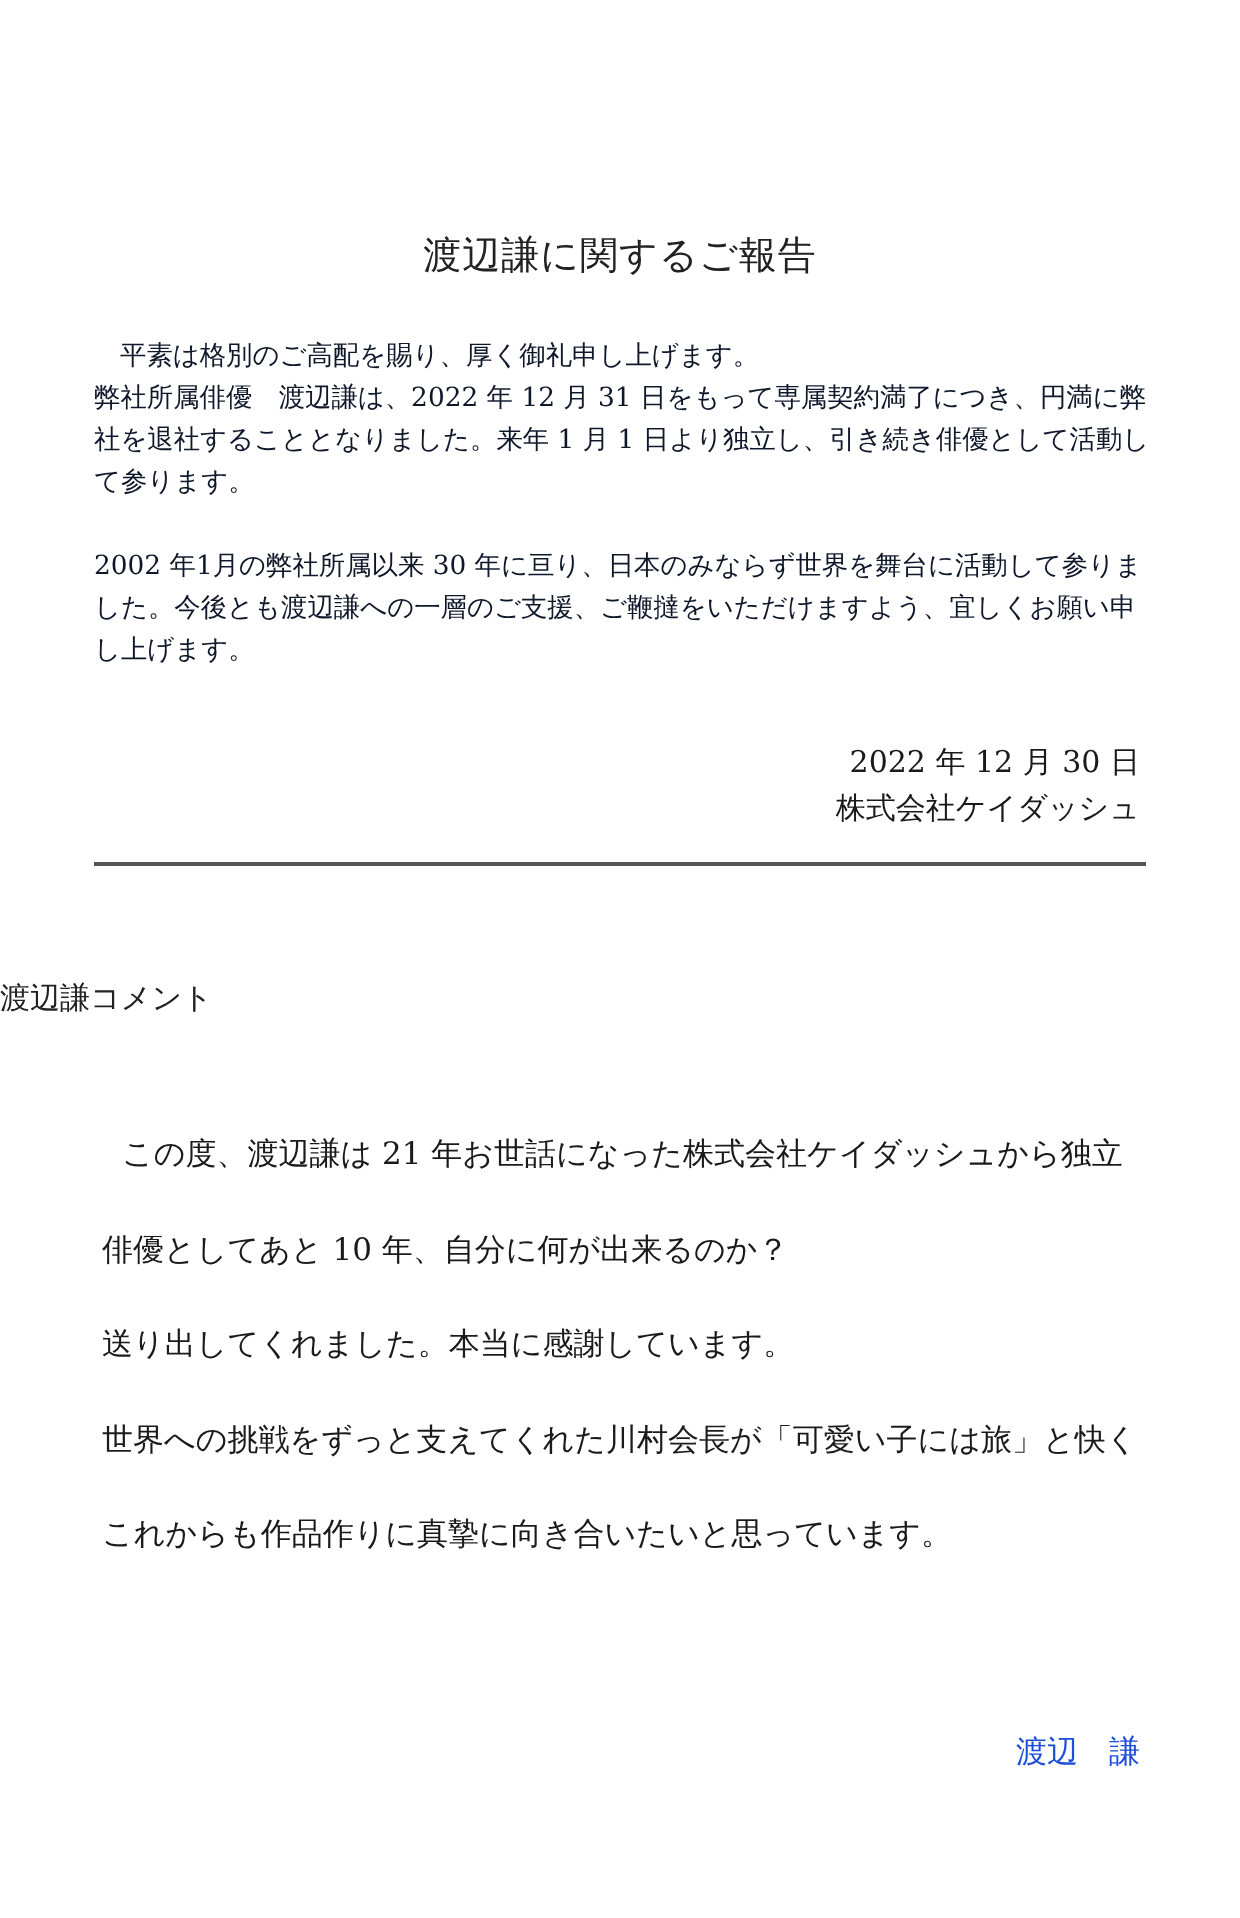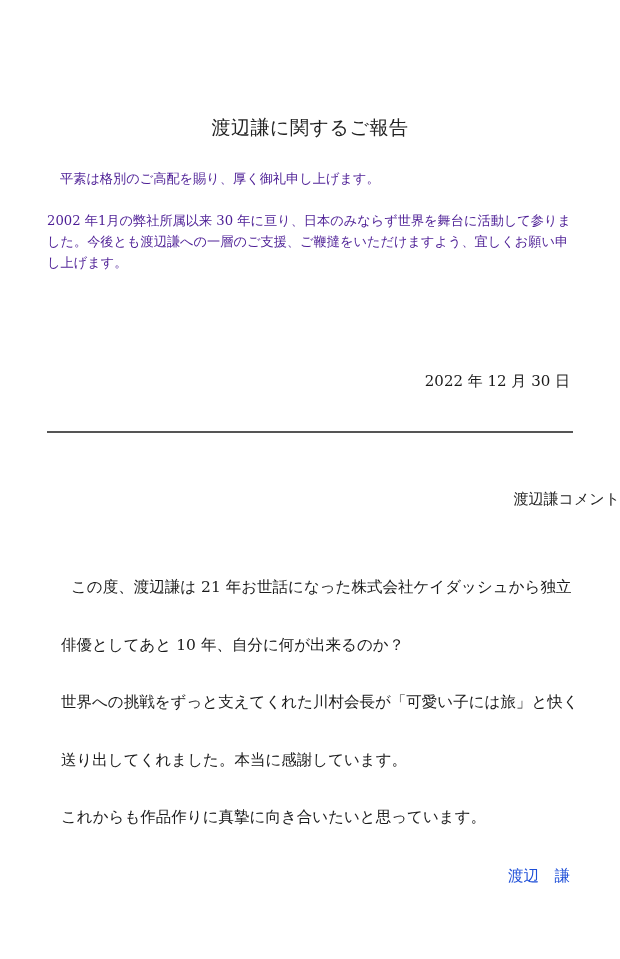--- a/index.html
+++ b/index.html
@@ -30,21 +30,21 @@
       letter-spacing: 0.5px;
       color: #222;
     }
     .notice {
       position: absolute;
       left: 47px;
       top: 168px;
       width: 530px;
       font-size: 13.2px;
       line-height: 21px;
-      color: #4c1d95;
+      color: #0f172a;
     }
     .notice p {
       margin: 0;
     }
     .notice .indent {
       text-indent: 13px;
     }
     .notice .gap {
       height: 21px;
     }
@@ -61,34 +61,34 @@
       left: 47px;
       top: 431px;
       width: 526px;
       height: 0;
       border-top: 2px solid #555;
     }
     .comment-title {
       position: absolute;
       left: 0; right: 0;
       top: 490px;
-      text-align: right;
+      text-align: left;
       font-size: 15px;
       color: #222;
     }
     .comment {
       position: absolute;
       left: 47px;
       top: 560px;
       width: 540px;
       font-size: 15.5px;
       color: #1a1a1a;
     }
     .comment p {
-      margin: 14px;
+      margin: 4px;
       height: 43.5px;
       line-height: 26px;
       white-space: nowrap;
     }
     .comment .indent {
       text-indent: 10px;
     }
     .signature {
       position: absolute;
       right: 50px;
@@ -100,35 +100,37 @@
   </style>
 </head>
 <body>
 
 <div class="page">
 
   <div class="title">渡辺謙に関するご報告</div>
 
   <div class="notice">
     <p class="indent">平素は格別のご高配を賜り、厚く御礼申し上げます。</p>
+    <p>弊社所属俳優　渡辺謙は、2022 年 12 月 31 日をもって専属契約満了につき、円満に弊社を退社することとなりました。来年 1 月 1 日より独立し、引き続き俳優として活動して参ります。</p>
     <div class="gap"></div>
     <p>2002 年1月の弊社所属以来 30 年に亘り、日本のみならず世界を舞台に活動して参りました。今後とも渡辺謙への一層のご支援、ご鞭撻をいただけますよう、宜しくお願い申し上げます。</p>
   </div>
 
   <div class="signoff">
     <div>2022 年 12 月 30 日</div>
+    <div>株式会社ケイダッシュ</div>
   </div>
 
   <div class="divider"></div>
 
   <div class="comment-title">渡辺謙コメント</div>
 
   <div class="comment">
     <p class="indent">この度、渡辺謙は 21 年お世話になった株式会社ケイダッシュから独立</p>
     <p>俳優としてあと 10 年、自分に何が出来るのか？</p>
+    <p>送り出してくれました。本当に感謝しています。</p>
     <p>世界への挑戦をずっと支えてくれた川村会長が「可愛い子には旅」と快く</p>
-    <p>送り出してくれました。本当に感謝しています。</p>
     <p>これからも作品作りに真摯に向き合いたいと思っています。</p>
   </div>
 
   <div class="signature">渡辺　謙</div>
 
 </div>
 
 </body></html>

